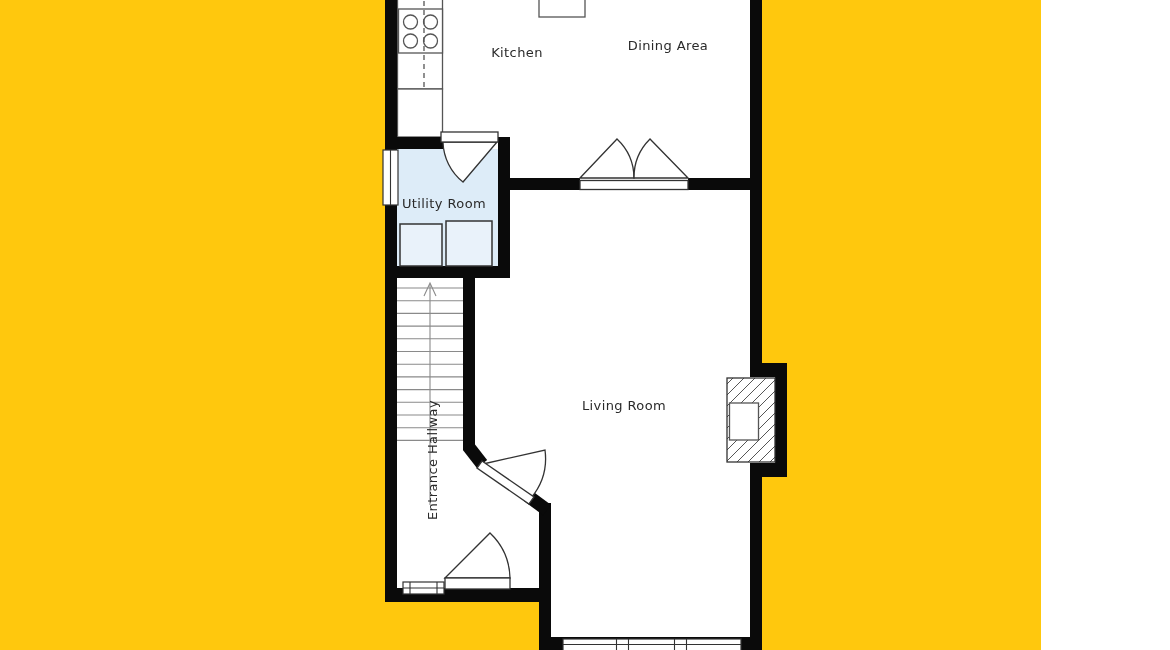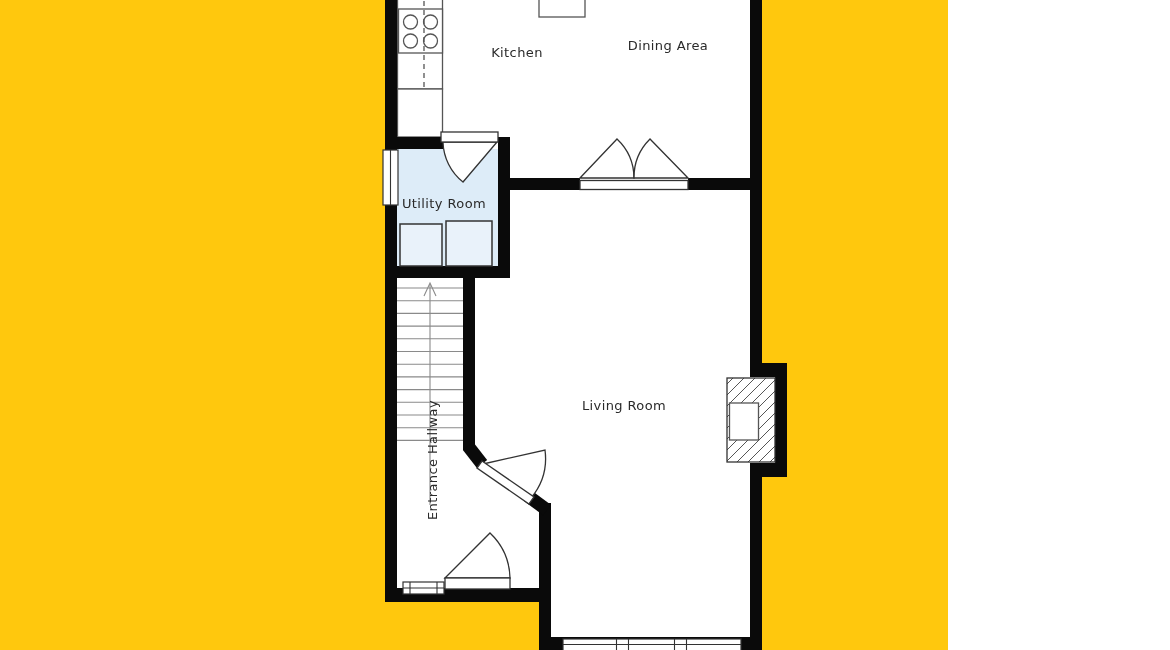--- a/index.html
+++ b/index.html
@@ -1,16 +1,16 @@
 <!DOCTYPE html>
 <html style="--bg: #ffc80d; --wall: #0a0a0a; --floor: #ffffff; --utility: #ddecf8; --line: #555555; --doorline: #333333; --stairline: #8a8a8a; --appliance: #e9f2fa; --label: #2a2a2a;"><head>
 <meta charset="utf-8">
 <style>
   html,body{margin:0;padding:0;background:#fff;}
-  .stage{position:relative;width:948px;height:650px;overflow:hidden;}
+  .stage{position:relative;width:1041px;height:650px;overflow:hidden;}
   svg{display:block;}
   .wall{fill:var(--wall);}
   .wline{stroke:var(--wall);stroke-width:13;fill:none;}
   .floor{fill:var(--floor);}
   .utility{fill:var(--utility);}
   .fixture{fill:var(--floor);stroke:var(--line);stroke-width:1.3;}
   .fixture-open{fill:none;stroke:var(--line);stroke-width:1.3;}
   .door{fill:var(--floor);stroke:var(--doorline);stroke-width:1.3;}
   .glass{fill:var(--floor);stroke:var(--doorline);stroke-width:1.2;}
   .glassline{fill:none;stroke:var(--doorline);stroke-width:1.1;}

